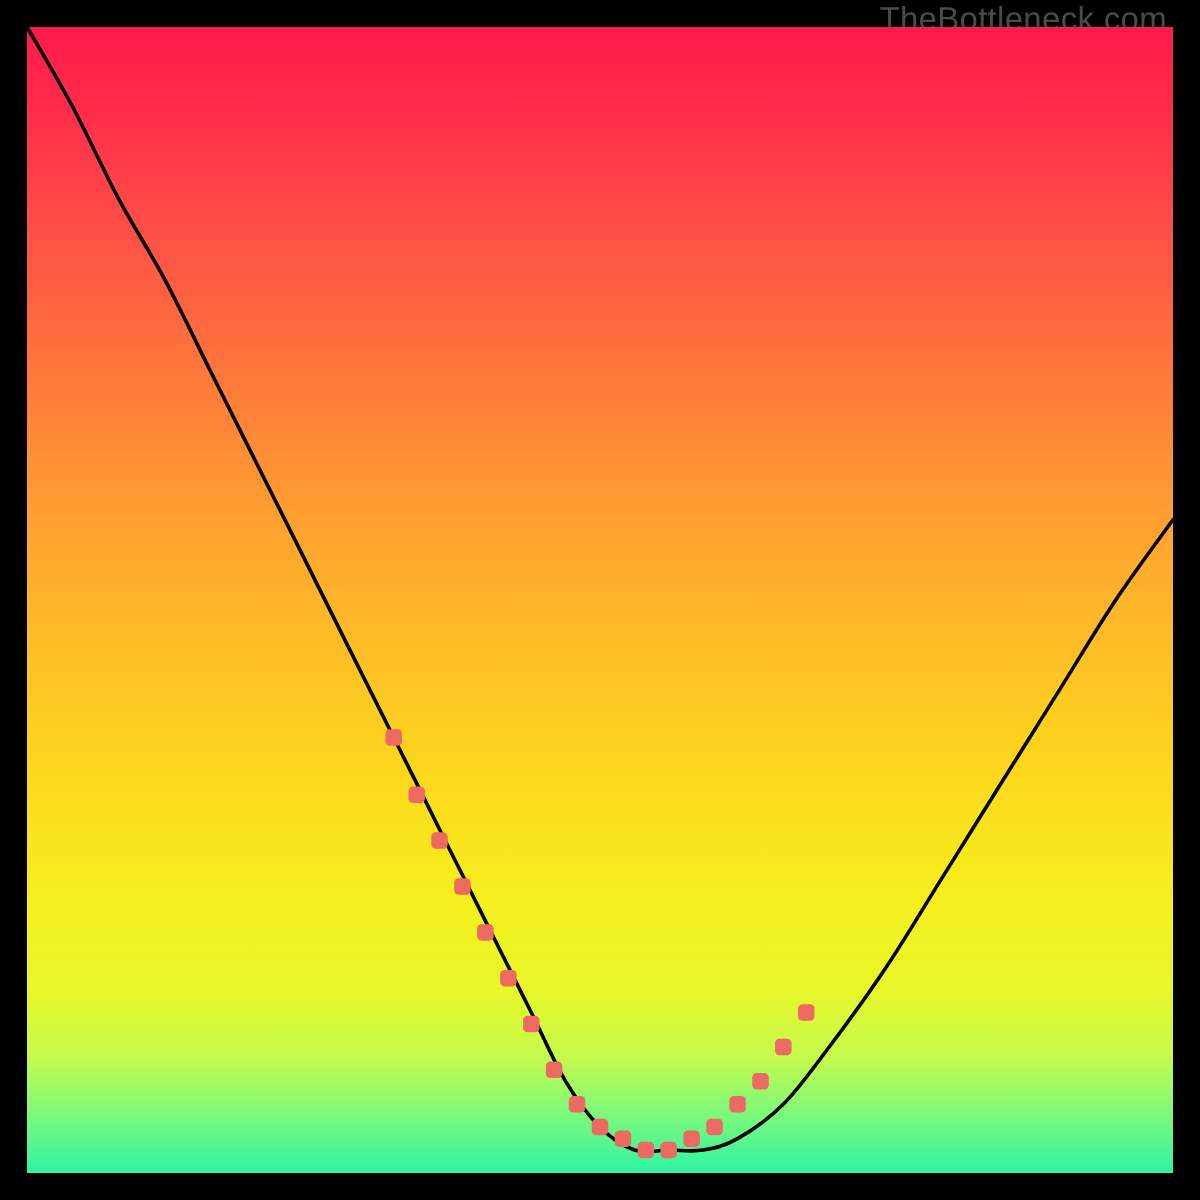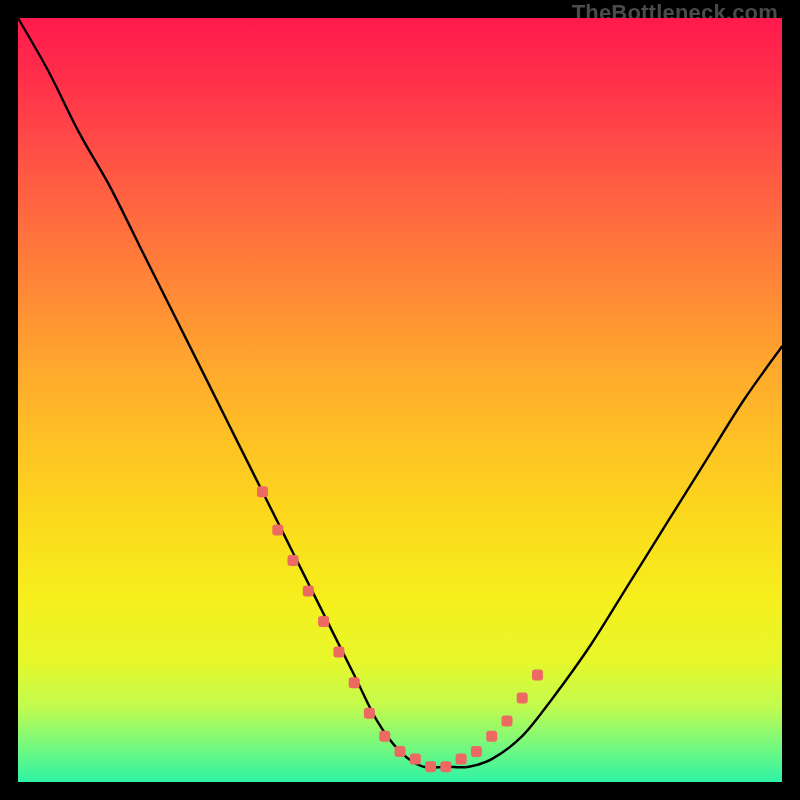--- a/index.html
+++ b/index.html
@@ -38,21 +38,21 @@
       #7af97c 95%,
       #2ef3a5 100%
     );
   }
   .watermark {
     position: absolute;
     top: 0px;
     right: 22px;
     color: #4a4a4a;
     font-size: 22px;
-    font-weight: 700;
+    font-weight: 400;
     letter-spacing: 0.2px;
     user-select: none;
   }
   svg.curve {
     position: absolute;
     left: 0;
     top: 0;
     width: 764px;
     height: 764px;
     overflow: visible;

